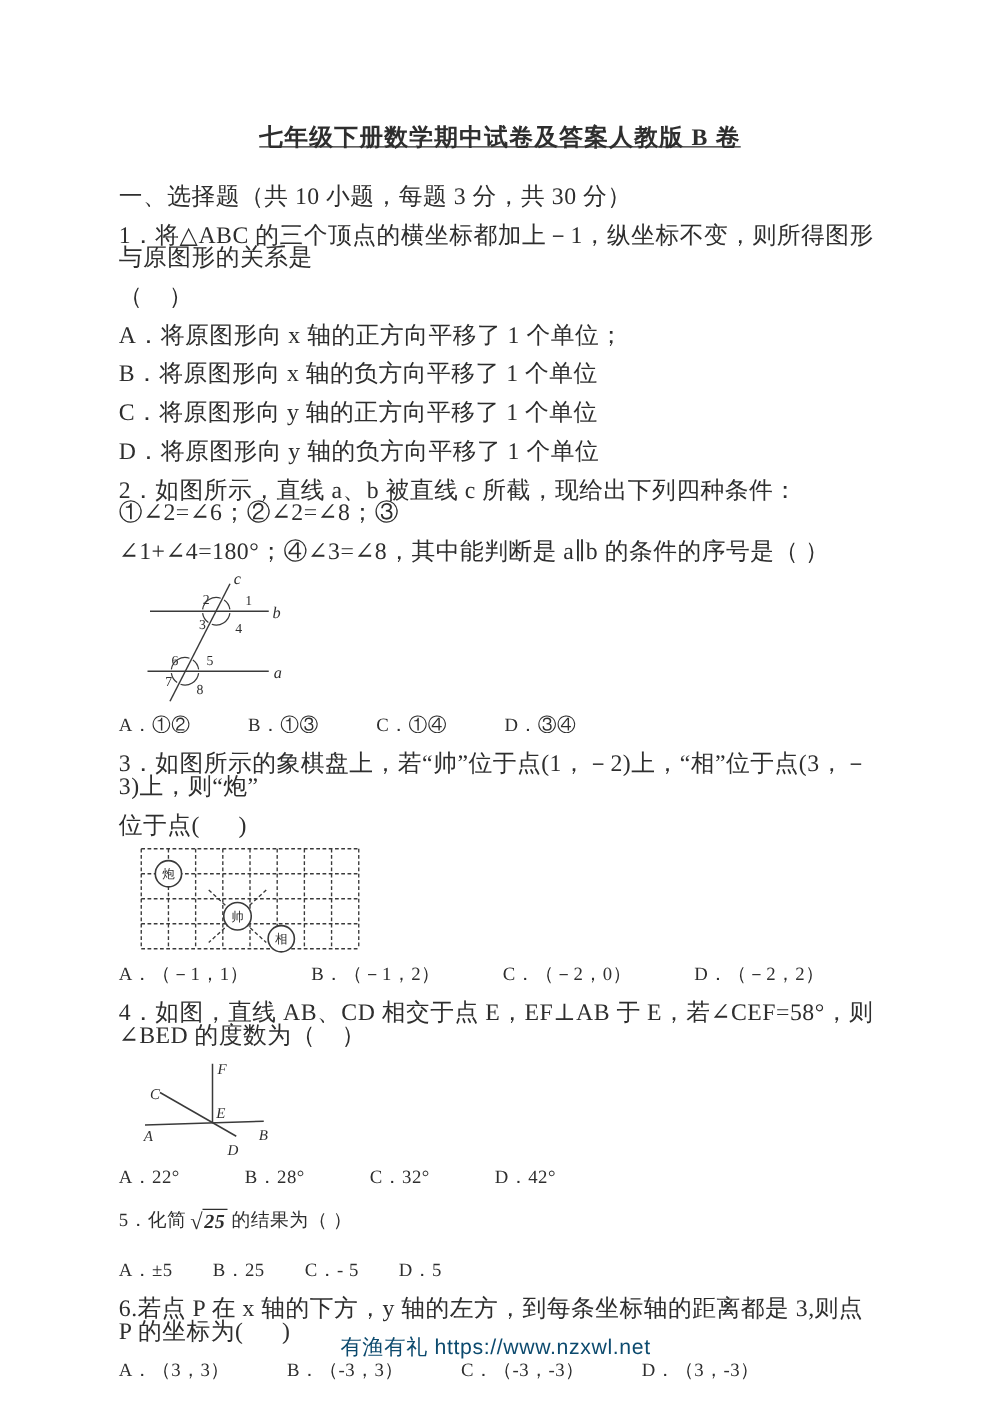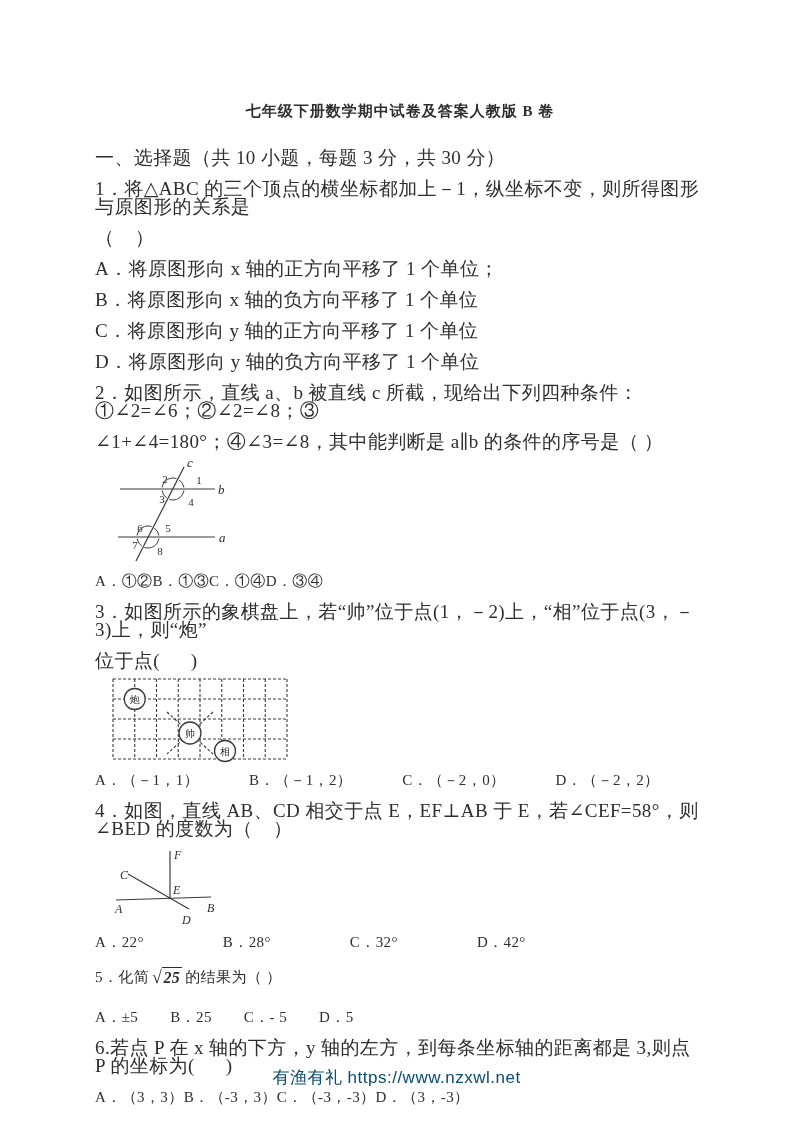--- a/index.html
+++ b/index.html
@@ -6,30 +6,30 @@
   .page{
     position:relative;
     width:793px;height:1122px;
     background:#fff;
     overflow:hidden;
     font-family:"Liberation Serif","DejaVu Serif",serif;
     color:#2e2e2e;
   }
   .content{padding:97px 88px 0 95px;}
   .title{
-    font-size:15px;font-weight:700;text-align:center;
-    margin:0 0 24px 0;letter-spacing:1px;line-height:28px;
+    font-size:19px;font-weight:700;text-align:center;
+    margin:0 0 24px 0;letter-spacing:1px;line-height:28px;text-decoration:underline;
   }
   .line{
     font-size:19px;line-height:18px;margin:0 0 13px 0;
     letter-spacing:0.4px;white-space:pre-wrap;
   }
   .tight{margin-bottom:5px;}
   .opts{
-    display:flex;font-size:15px;line-height:18px;
+    display:flex;gap:46px;font-size:15px;line-height:18px;
     margin:0 0 13px 0;letter-spacing:0.4px;
   }
   .fig{display:block;}
   .fig1{margin:0 0 1px 10px;}
   .fig2{margin:0 0 6px 15px;}
   .fig3{margin:0 0 2px 13px;}
   .fig line,.fig path{stroke:#3a3a3a;stroke-width:1.2;fill:none;}
   .fig .dash{stroke-dasharray:3,2;stroke-width:1.1;}
   .fig .arc{stroke-width:1;}
   .fig circle{fill:#fff;stroke:#3a3a3a;stroke-width:1.3;}
@@ -131,21 +131,21 @@
         <line x1="8" y1="57" x2="103" y2="54"></line>
         <line x1="20" y1="31" x2="81" y2="66"></line>
         <text class="lbl" style="font-size:12px" x="66" y="16">F</text>
         <text class="lbl" style="font-size:12px" x="12" y="36">C</text>
         <text class="lbl" style="font-size:12px" x="65" y="51">E</text>
         <text class="lbl" style="font-size:12px" x="7" y="70">A</text>
         <text class="lbl" style="font-size:12px" x="99" y="69">B</text>
         <text class="lbl" style="font-size:12px" x="74" y="81">D</text>
       </svg>
 
-      <div class="opts" style="gap:79px">
+      <div class="opts" style="gap:52px">
         <span>A．22°</span>
         <span>B．28°</span>
         <span>C．32°</span>
         <span>D．42°</span>
       </div>
     </div>
 
     <div>
       <p class="qline">
         <span>5．化简</span>

